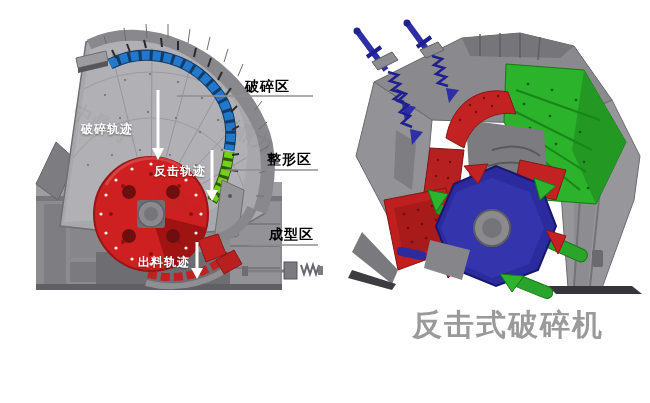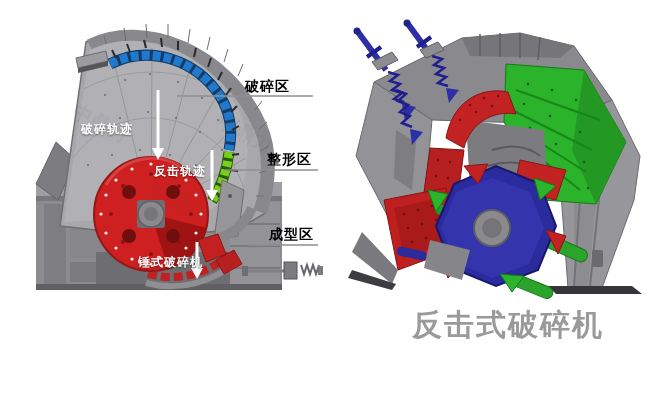--- a/index.html
+++ b/index.html
@@ -362,17 +362,17 @@
 <div class="watermark" style="left:70px;top:110px;">中鼎力</div>
 <div class="watermark" style="left:150px;top:190px;">中鼎力</div>
 <div class="watermark" style="left:215px;top:120px;">中鼎力</div>
 
 <div class="zone-label" style="left:245px;top:78px;">破碎区</div>
 <div class="zone-label" style="left:267px;top:151px;">整形区</div>
 <div class="zone-label" style="left:269px;top:226px;">成型区</div>
 
 <div class="traj-label" style="left:81px;top:121px;">破碎轨迹</div>
 <div class="traj-label" style="left:154px;top:163px;">反击轨迹</div>
-<div class="traj-label" style="left:138px;top:254px;">锤式破碎机</div>
+<div class="traj-label" style="left:138px;top:254px;">出料轨迹</div>
 
 <div class="caption right">反击式破碎机</div>
 
 </div>
 
 </body></html>

